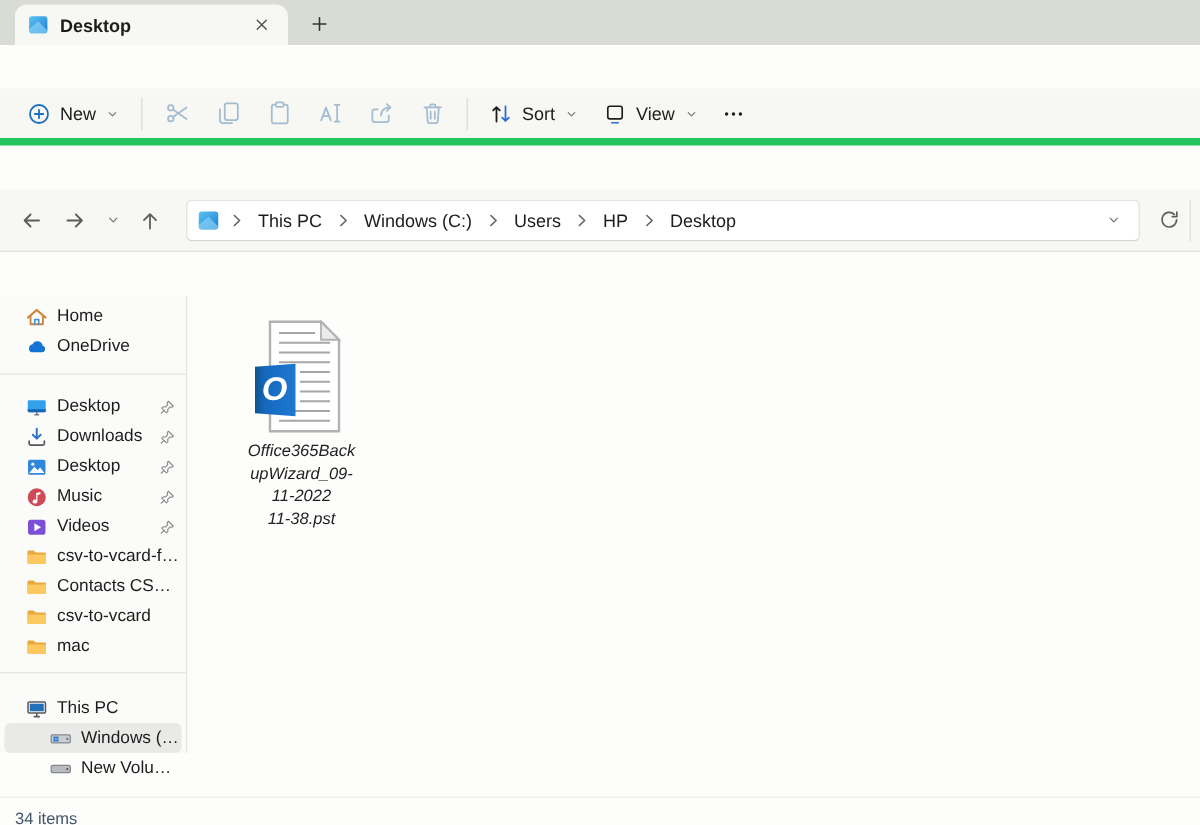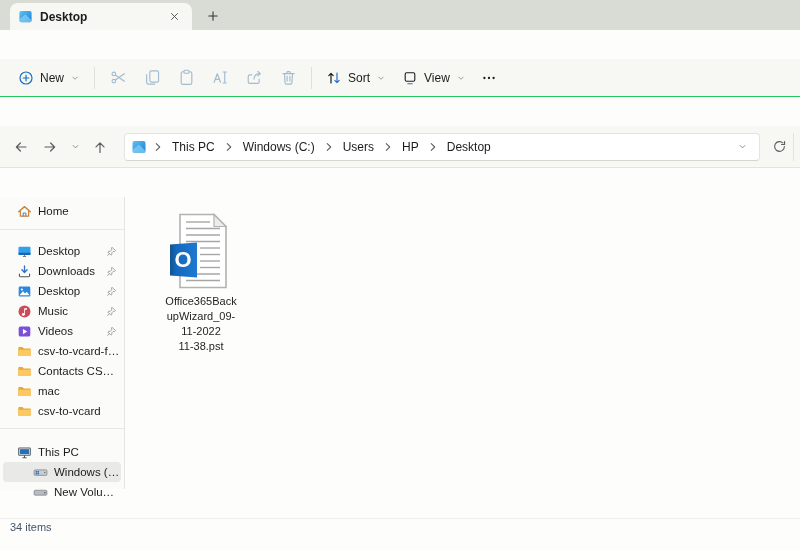--- a/index.html
+++ b/index.html
@@ -17,21 +17,21 @@
     margin-left:10px; width:182px; height:27px; background:#f7f7f4;
     border-radius:8px 8px 0 0; display:flex; align-items:center; padding:0 8px; gap:7px;
   }
   .tab-label { font-weight:700; font-size:12px; flex:1; white-space:nowrap; overflow:hidden; }
   .icon-btn { border:none; background:transparent; display:inline-flex; align-items:center; justify-content:center; cursor:pointer; color:#444; border-radius:4px; }
   .tab-close { width:20px; height:20px; color:#555; }
   .newtab { width:26px; height:26px; margin-left:8px; margin-bottom:1px; color:#333; }
 
   
   .toolbar {
-    height:38px; background:#f7f7f4; border-bottom:1px solid #22c55e;
+    height:38px; background:#f7f7f4; border-bottom:5px solid #22c55e;
     display:flex; align-items:center; padding:0 10px; flex-shrink:0;
   }
   .tb-btn { display:flex; align-items:center; gap:6px; padding:5px 8px; border-radius:4px; background:transparent; border:none; cursor:pointer; font-size:12px; color:#1c1c1c; font-family:inherit; }
   .tb-sep { width:1px; height:22px; background:#e0e0dd; margin:0 6px; }
   .tb-icon { width:34px; height:30px; color:#a3bccf; }
   .chev { color:#6f6f6f; }
 
   
   .addressbar {
     height:42px; background:#f7f7f4; border-bottom:1px solid #e3e3e0;
@@ -59,31 +59,31 @@
   }
   .side-item.indent { padding-left:30px; }
   .side-item.selected { background:#e9e9e7; }
   .side-ic { width:15px; height:15px; flex-shrink:0; }
   .side-label { flex:1; overflow:hidden; text-overflow:ellipsis; }
   .pin { width:11px; height:11px; color:#8b8b8b; margin-right:4px; flex-shrink:0; }
   .side-div { height:1px; background:#e7e7e4; margin:8px 0 11px 0; }
   .side-div2 { height:1px; background:#e7e7e4; margin:7px 0 13px 0; }
 
   
-  .main { flex:1; position:relative; background:#fdfdfc; }
+  .main { flex:1; position:relative; background:#fdfdfc;font-style:italic; }
   .file-tile {
     position:absolute; left:30px; top:16px; width:92px;
     display:flex; flex-direction:column; align-items:center; cursor:pointer;
   }
   .file-name { margin-top:5px; font-size:11px; line-height:15px; text-align:center; color:#1f1f1f; }
 
   
   .statusbar {
-    height:32px; background:#fdfdfc; border-top:1px solid #efefed;
-    display:flex; align-items:flex-start; padding:0 0 0 10px; flex-shrink:0;
+    height:19px; background:#fdfdfc; border-top:1px solid #efefed;
+    display:flex; align-items:flex-end; padding:0 0 0 10px; flex-shrink:0;
   }
   .status-count { font-size:11px; color:#44546a; transform:translateY(2px); }
 
   svg { display:block; }
 </style>
 </head>
 <body>
 
 <svg width="0" height="0" style="position:absolute">
   <defs>
@@ -433,20 +433,26 @@
 
   <div class="body-row">
 
     <div class="sidebar">
       <div class="side-item">
         <svg class="side-ic">
             <use href="#i-home"></use>
           </svg>
         <span class="side-label">Home</span>
       </div>
+      <div class="side-item">
+        <svg class="side-ic">
+            <use href="#i-onedrive"></use>
+          </svg>
+        <span class="side-label">OneDrive</span>
+      </div>
       <div class="side-div"></div>
       <div class="side-item">
         <svg class="side-ic">
             <use href="#i-desktopitem"></use>
           </svg>
         <span class="side-label">Desktop</span>
         <svg class="pin">
             <use href="#i-pin"></use>
           </svg>
       </div>
@@ -495,27 +501,27 @@
       <div class="side-item">
         <svg class="side-ic">
             <use href="#i-folder"></use>
           </svg>
         <span class="side-label">Contacts CSV FIles</span>
       </div>
       <div class="side-item">
         <svg class="side-ic">
             <use href="#i-folder"></use>
           </svg>
+        <span class="side-label">csv-to-vcard</span>
+      </div>
+      <div class="side-item">
+        <svg class="side-ic">
+            <use href="#i-folder"></use>
+          </svg>
         <span class="side-label">mac</span>
-      </div>
-      <div class="side-item">
-        <svg class="side-ic">
-            <use href="#i-folder"></use>
-          </svg>
-        <span class="side-label">csv-to-vcard</span>
       </div>
       <div class="side-div2"></div>
       <div class="side-item">
         <svg class="side-ic">
             <use href="#i-thispc"></use>
           </svg>
         <span class="side-label">This PC</span>
       </div>
       <div class="side-item indent selected">
         <svg class="side-ic">

